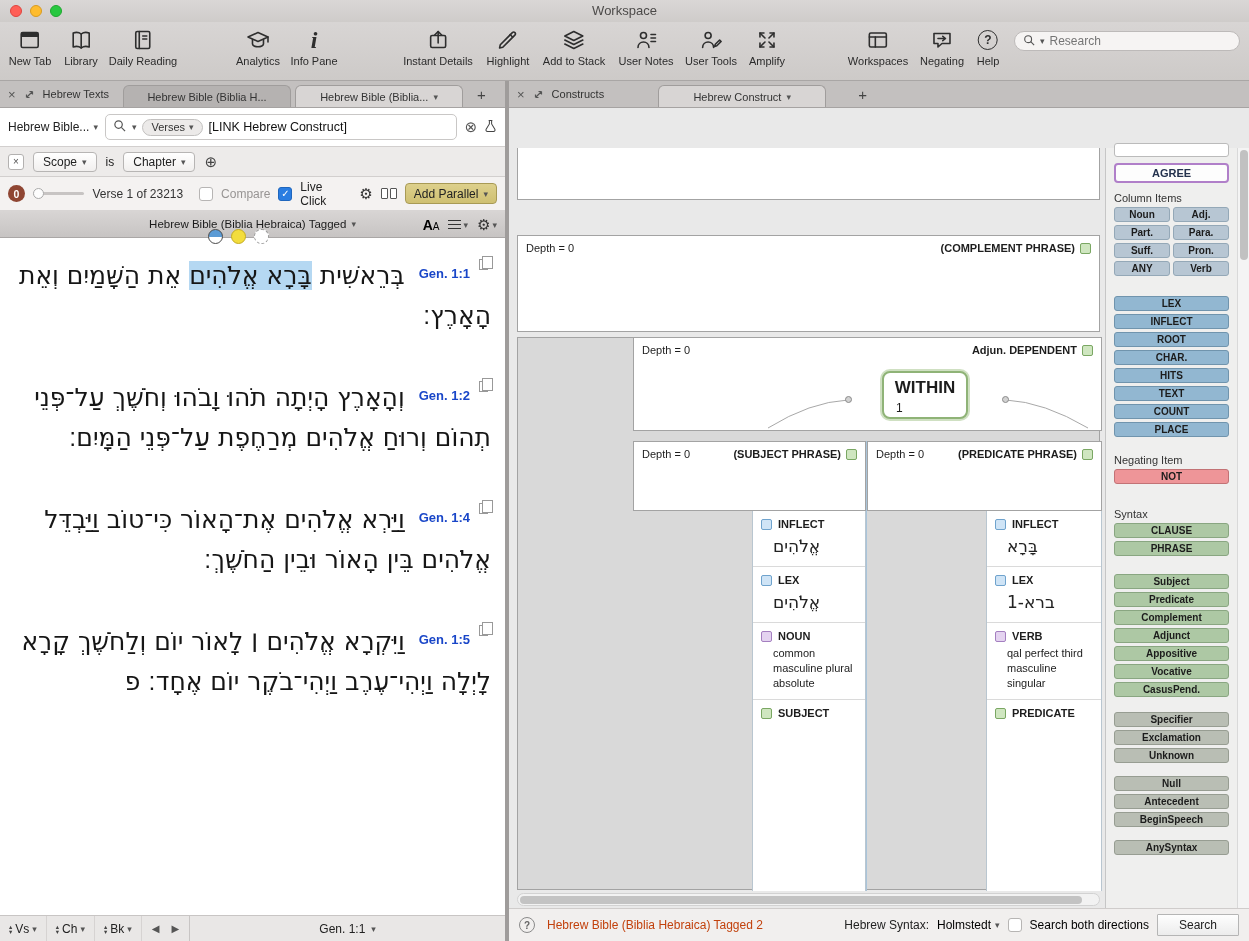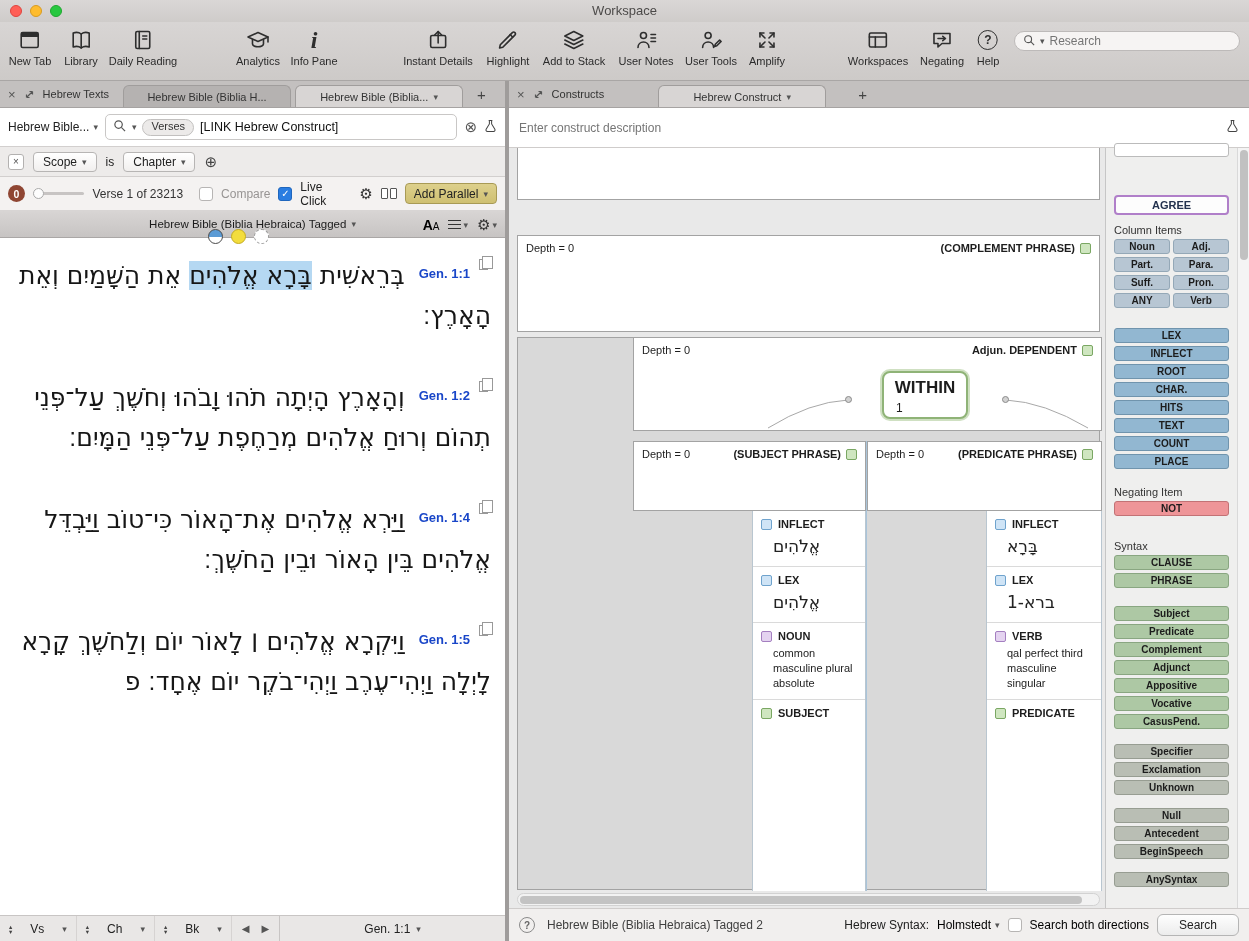--- a/index.html
+++ b/index.html
@@ -39,21 +39,21 @@
   .caret { font-size:9px; color:#555; }
 
   
   .left-panel { position:absolute; left:0; top:81px; width:505px; bottom:0; background:#fff; }
   .divider { position:absolute; left:505px; top:81px; width:4px; bottom:0; background:#9f9c9b; }
 
   .searchrow { position:absolute; left:0; top:27px; right:0; height:39px; background:#fff; border-bottom:1px solid #d2cfce; display:flex; align-items:center; padding:0 8px; gap:7px; }
   .module-btn { display:flex; align-items:center; gap:4px; font-size:12px; color:#222; white-space:nowrap; }
   .searchfield { flex:1; height:26px; border:1px solid #c9c7c6; border-radius:5px; background:#fff; display:flex; align-items:center; gap:6px; padding:0 7px; overflow:hidden; }
   .mag svg { stroke:#555; fill:none; }
-  .pill { background:#eceae9; border:1px solid #c2c0bf; border-radius:9px; height:17px; display:flex; align-items:center; gap:4px; padding:0 8px; font-size:11px; color:#333; white-space:nowrap;flex-direction:column; }
+  .pill { background:#eceae9; border:1px solid #c2c0bf; border-radius:9px; height:17px; display:flex; align-items:center; gap:4px; padding:0 8px; font-size:11px; color:#333; white-space:nowrap; }
   .query { font-size:12.5px; color:#111; white-space:nowrap; }
   .iconbtn { color:#555; font-size:15px; display:flex; align-items:center; }
   .flask svg { stroke:#444; fill:none; }
 
   .scoperow { position:absolute; left:0; top:66px; right:0; height:30px; background:#edebea; border-bottom:1px solid #d2cfce; display:flex; align-items:center; padding:0 8px; gap:9px; }
   .sq-x { width:16px; height:16px; background:#fff; border:1px solid #b3b1b0; border-radius:3px; font-size:10px; color:#555; display:flex; align-items:center; justify-content:center; }
   .wbtn { height:20px; background:linear-gradient(#ffffff,#f1efee); border:1px solid #b7b5b4; border-radius:4px; font-size:12px; color:#222; display:flex; align-items:center; gap:5px; padding:0 9px; white-space:nowrap; }
   .scope-is { font-size:12px; color:#222; }
   .oplus { font-size:15px; color:#444; }
 
@@ -86,21 +86,21 @@
   .hc3 { background:#fff; border:1px dashed #9a9a9a; }
 
   .textarea { position:absolute; left:0; right:0; top:157px; bottom:26px; background:#fff; overflow:hidden; padding:16px 14px 0 10px; }
   .verse { direction:rtl; text-align:right; font-family:"DejaVu Sans",sans-serif; font-size:25px; line-height:40px; color:#161616; margin-bottom:40px; }
   .vref { direction:ltr; unicode-bidi:isolate; font-family:"Liberation Sans",sans-serif; font-size:13px; font-weight:bold; color:#1946c8; margin:0 6px; vertical-align:6px; white-space:nowrap; }
   .vcopy { display:inline-block; width:9px; height:11px; border:1px solid #999; background:#fff; position:relative; vertical-align:14px; margin:0 3px; }
   .vcopy::before { content:""; position:absolute; left:2px; top:-4px; width:9px; height:11px; border:1px solid #999; background:#fff; }
   .hl { background:#b5d8f2; }
 
   .lbb { position:absolute; left:0; right:0; bottom:0; height:26px; background:#e9e7e6; border-top:1px solid #c8c5c4; display:flex; align-items:center; font-size:12px; color:#222; }
-  .stepgrp { display:flex; align-items:center; gap:18px; padding:0 9px; height:100%; border-right:1px solid #d6d3d2; }
+  .stepgrp { display:flex; align-items:center; gap:3px; padding:0 9px; height:100%; border-right:1px solid #d6d3d2; }
   .stepper { display:flex; flex-direction:column; font-size:6.5px; color:#444; line-height:5px; }
   .pager { display:flex; gap:12px; padding:0 10px; color:#555; font-size:10px; }
   .refarea { flex:1; height:100%; border-left:1px solid #c8c5c4; display:flex; align-items:center; justify-content:center; gap:6px; }
 
   
   .right-panel { position:absolute; left:509px; top:81px; width:740px; bottom:0; background:#e9e9e9; }
   .descrow { position:absolute; left:0; top:27px; right:0; height:40px; background:#fff; border-bottom:1px solid #cfcccb; display:flex; align-items:center; padding:0 10px; gap:8px; }
   .descrow input { flex:1; border:none; outline:none; font-size:12px; color:#333; font-family:"Liberation Sans",sans-serif; }
 
   .mainarea { position:absolute; left:0; top:67px; right:0; bottom:33px; background:#e9e9e9; }
@@ -131,40 +131,40 @@
   .citem { border-bottom:1px solid #dadada; padding-bottom:6px; }
   .citem.last { border-bottom:none; }
   .citem-head { display:flex; align-items:center; gap:6px; padding:7px 0 0 8px; font-size:11px; font-weight:bold; color:#1d1d1d; }
   .citem-val { padding:4px 6px 2px 20px; font-size:11px; line-height:15px; color:#222; }
   .citem-val.heb { font-family:"DejaVu Sans",sans-serif; font-size:17px; direction:rtl; text-align:left; line-height:24px; }
   .hscroll { position:absolute; left:8px; top:745px; width:583px; height:13px; background:#f2f2f2; border:1px solid #d2d2d2; border-radius:7px; }
   .hscroll .thumb { position:absolute; left:2px; top:1.5px; width:562px; height:8px; background:#c3c3c3; border-radius:4px; }
 
   
   .palette { position:absolute; left:596px; right:12px; top:0; bottom:0; background:#efefee; border-left:1px solid #c6c6c6; padding:0 8px; }
-  .pgroup { position:absolute; left:8px; right:8px;margin-top:32px; }
+  .pgroup { position:absolute; left:8px; right:8px; }
   .plabel { font-size:11px; color:#333; margin-bottom:3px; }
   .pbtn { height:15px; line-height:13px; font-size:10px; font-weight:bold; color:#1c1c1c; text-align:center; border-radius:3px; border:1px solid; margin-bottom:3px; }
   .c-bluegray { background:#b7c6d3; border-color:#94a8b7; }
   .c-blue { background:#92b7d1; border-color:#7094ad; }
   .c-red { background:#ee9598; border-color:#c27275; }
   .c-green { background:#adc8a4; border-color:#89a681; }
   .c-gray { background:#b9beb4; border-color:#979d92; }
   .p-partial { position:absolute; left:8px; right:8px; top:-5px; height:14px; background:#fff; border:1px solid #bbb; border-radius:3px; }
   .agree { height:20px; line-height:17px; background:#fdfdfd; border:2px solid #b07fc9; border-radius:4px; font-size:11px; font-weight:bold; color:#24324e; text-align:center; }
   .pgrid { display:grid; grid-template-columns:1fr 1fr; column-gap:3px; }
 
   .vscroll { position:absolute; right:0; top:0; width:12px; bottom:0; background:#f4f4f4; border-left:1px solid #d9d9d9; }
   .vscroll .thumb { position:absolute; left:1.5px; top:2px; width:8px; height:110px; background:#c1c1c1; border-radius:4px; }
 
   .rbb { position:absolute; left:0; right:0; bottom:0; height:33px; background:#f1efee; border-top:1px solid #cfcccb; display:flex; align-items:center; padding:0 10px; font-size:12px; gap:8px; }
   .helpcirc { width:16px; height:16px; border:1.4px solid #8a8a8a; border-radius:50%; color:#666; font-size:10px; font-weight:bold; display:flex; align-items:center; justify-content:center; }
-  .rbb .module { color:#404040; margin-left:4px; }
+  .rbb .module { color:#c2410c; margin-left:4px; }
   .rbb .right { margin-left:auto; display:flex; align-items:center; gap:8px; }
-  .searchbtn { width:82px; height:22px; background:linear-gradient(#fefefe,#ececec); border:1px solid #b5b5b5; border-radius:6px; font-size:12px; color:#222; display:flex; align-items:center; justify-content:center; }
+  .searchbtn { width:82px; height:22px; background:linear-gradient(#fefefe,#ececec); border:1px solid #b5b5b5; border-radius:1px; font-size:12px; color:#222; display:flex; align-items:center; justify-content:center; }
 </style>
 </head>
 <body>
 
 <div class="app">
 
   <div class="titlebar">
     <div class="tl-group">
       <span class="tl red"></span>
       <span class="tl yellow"></span>
@@ -484,26 +484,20 @@
           </svg>
         </span>
       <span class="tb-zone">Constructs</span>
       <div class="tab sel" style="margin-left:40px">
         <span>Hebrew Construct</span>
         <span class="caret">▾</span>
       </div>
       <span class="tb-plus" style="margin-left:28px">+</span>
     </div>
 
-    <div class="descrow">
-      <input type="text" placeholder="Enter construct description" style="">
-      <span class="flask"><svg width="13" height="15" viewBox="0 0 14 14">
-            <path d="M5 1.5h4M5.8 1.5v3.8L2.3 11a1.6 1.6 0 0 0 1.4 2.4h6.6a1.6 1.6 0 0 0 1.4-2.4L8.2 5.3V1.5" stroke="#444" fill="none" stroke-width="1.1"></path>
-          </svg></span>
-    </div>
 
     <div class="mainarea">
 
       <div class="canvas">
         <div class="cvbox cv-top"></div>
 
         <div class="cvbox cv-comp">
           <div class="bx-head">
             <span>Depth = 0</span>
             <span class="bx-label">

